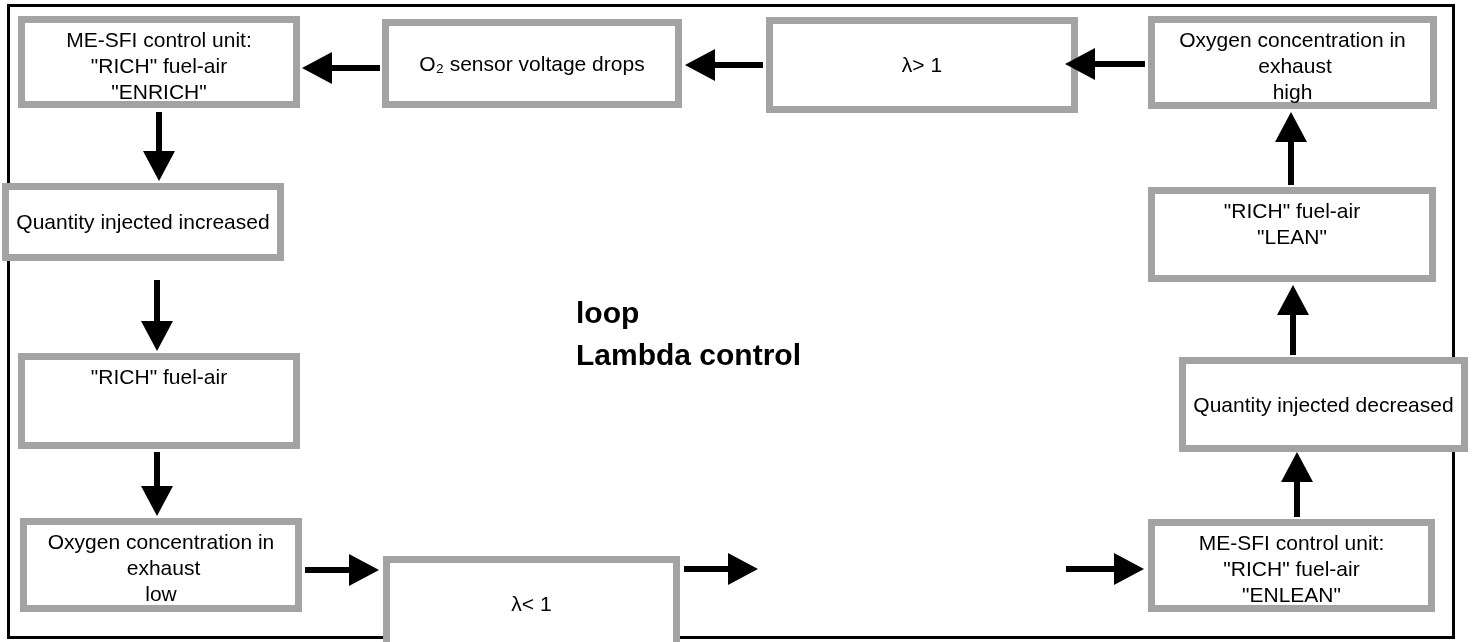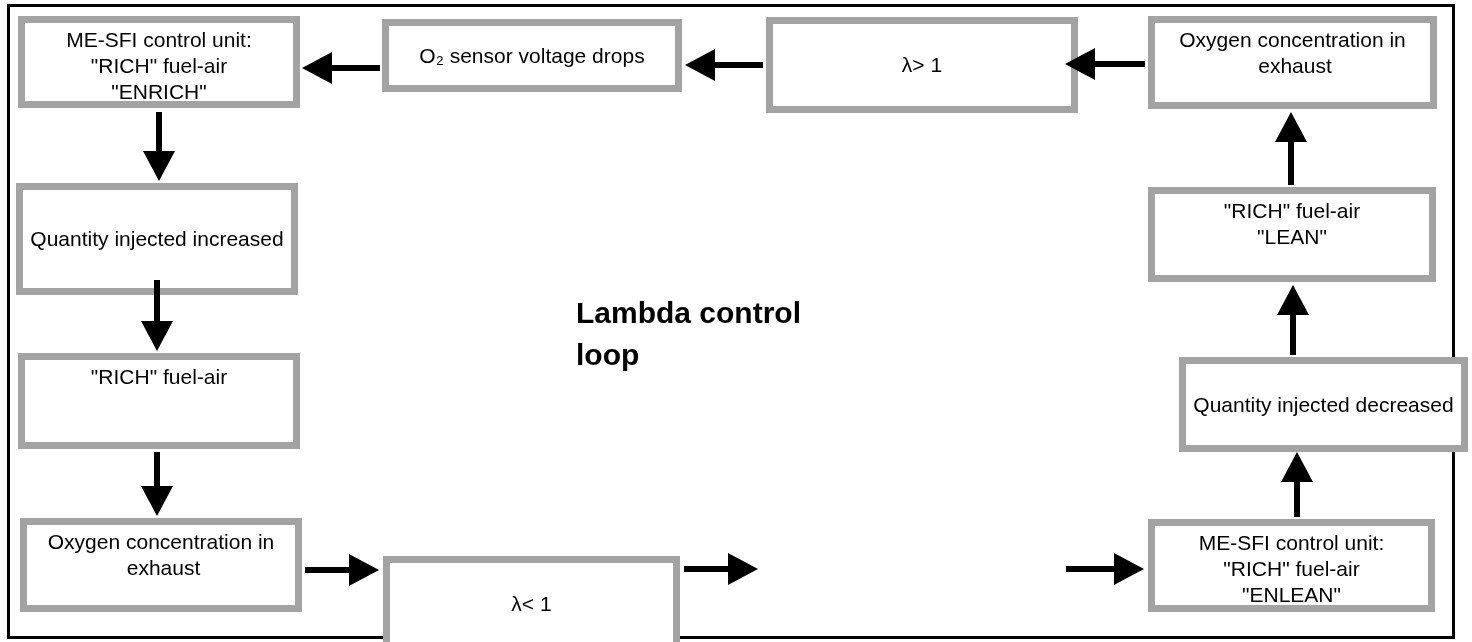--- a/index.html
+++ b/index.html
@@ -60,54 +60,56 @@
   .arrow.up .shaft{top:24px;bottom:0;left:13px;width:6px;}
 </style>
 </head>
 <body>
 
 <div id="canvas">
 
   <div class="frame" style="left:7px;top:4px;width:1442px;height:629px;"></div>
 
   <div class="title" style="left:576px;top:292px;">
+    <div>loop</div>
     <div>Lambda control</div>
-    <div>loop</div>
   </div>
 
   <div class="box top" style="left:18px;top:16px;width:282px;height:92px;">
     <div class="line">ME-SFI control unit:</div>
     <div class="line">"RICH" fuel-air</div>
     <div class="line">"ENRICH"</div>
   </div>
 
-  <div class="box center" style="left:382px;top:19px;width:300px;height:73px;">
+  <div class="box center" style="left:382px;top:19px;width:300px;height:89px;">
     <div class="line">O₂ sensor voltage drops</div>
   </div>
 
   <div class="box center" style="left:766px;top:17px;width:312px;height:96px;">
     <div class="line">λ&gt; 1</div>
   </div>
 
   <div class="box top" style="left:1148px;top:16px;width:289px;height:93px;">
     <div class="line">Oxygen concentration in</div>
     <div class="line flush">exhaust</div>
+    <div class="line">high</div>
   </div>
 
-  <div class="box center" style="left:16px;top:183px;width:282px;height:112px;">
+  <div class="box center" style="left:2px;top:183px;width:282px;height:78px;">
     <div class="line">Quantity injected increased</div>
   </div>
 
   <div class="box top" style="left:18px;top:353px;width:282px;height:96px;">
     <div class="line">"RICH" fuel-air</div>
   </div>
 
   <div class="box top" style="left:20px;top:518px;width:282px;height:94px;">
     <div class="line">Oxygen concentration in</div>
     <div class="line flush">exhaust</div>
+    <div class="line">low</div>
   </div>
 
   <div class="box center" style="left:383px;top:518px;width:297px;height:95px;margin-top:38px;">
     <div class="line">λ&lt; 1</div>
   </div>
 
 
   <div class="box top" style="left:1148px;top:519px;width:287px;height:93px;">
     <div class="line">ME-SFI control unit:</div>
     <div class="line">"RICH" fuel-air</div>

